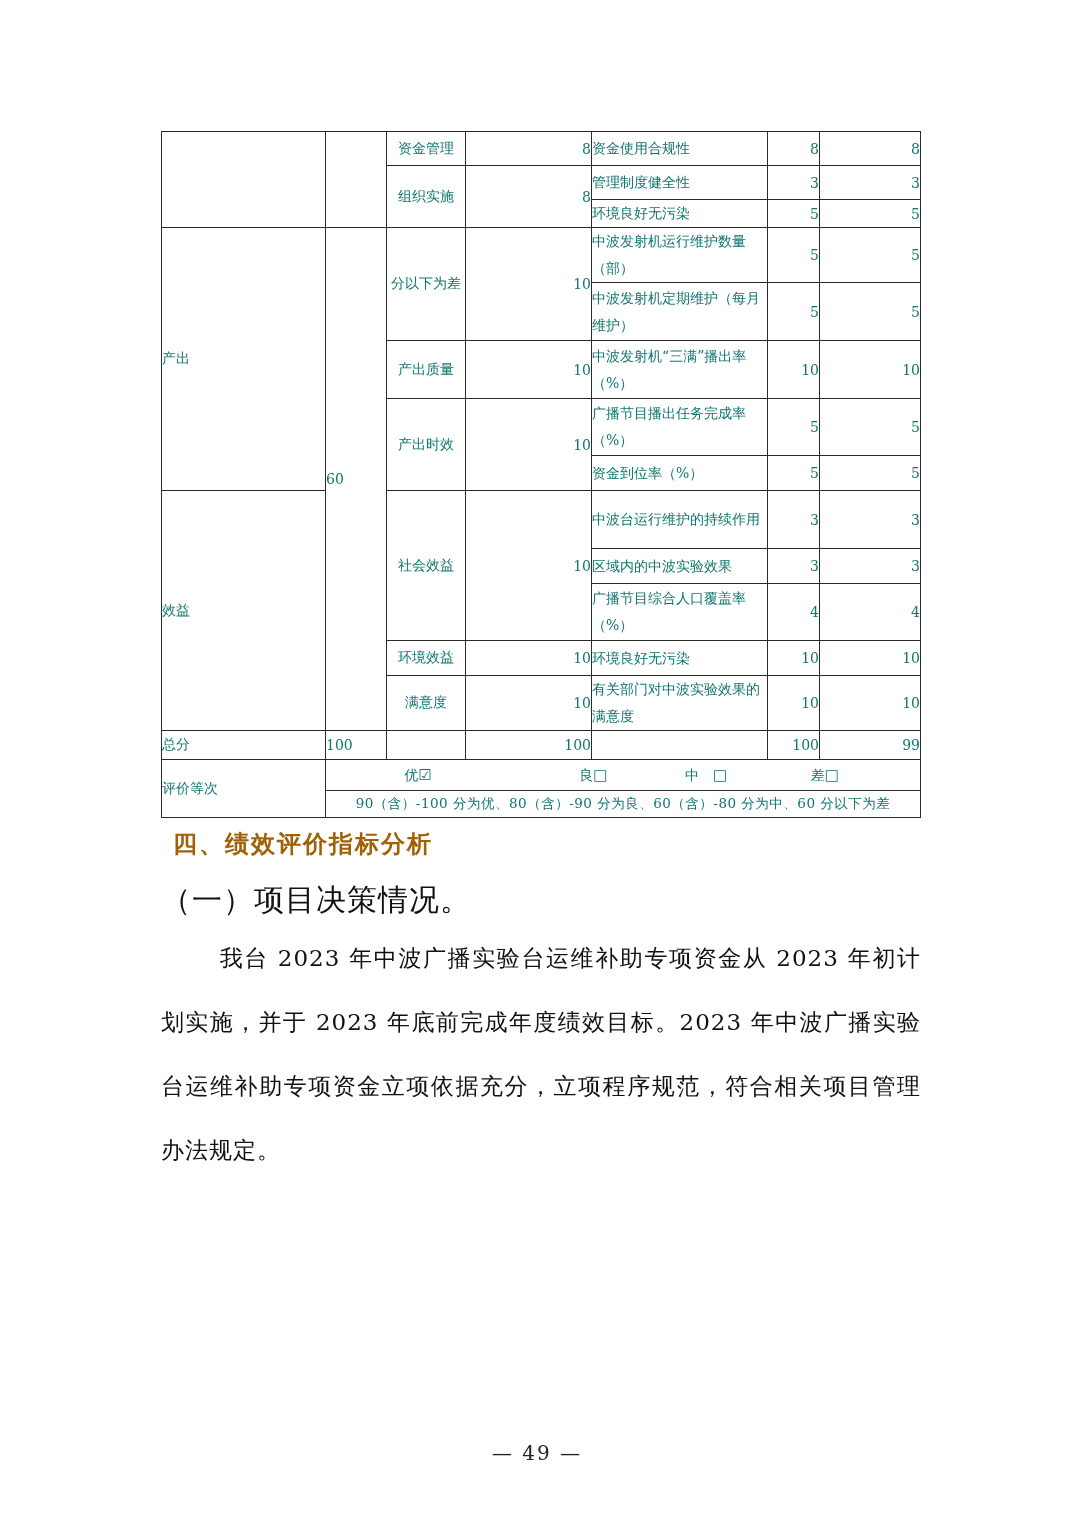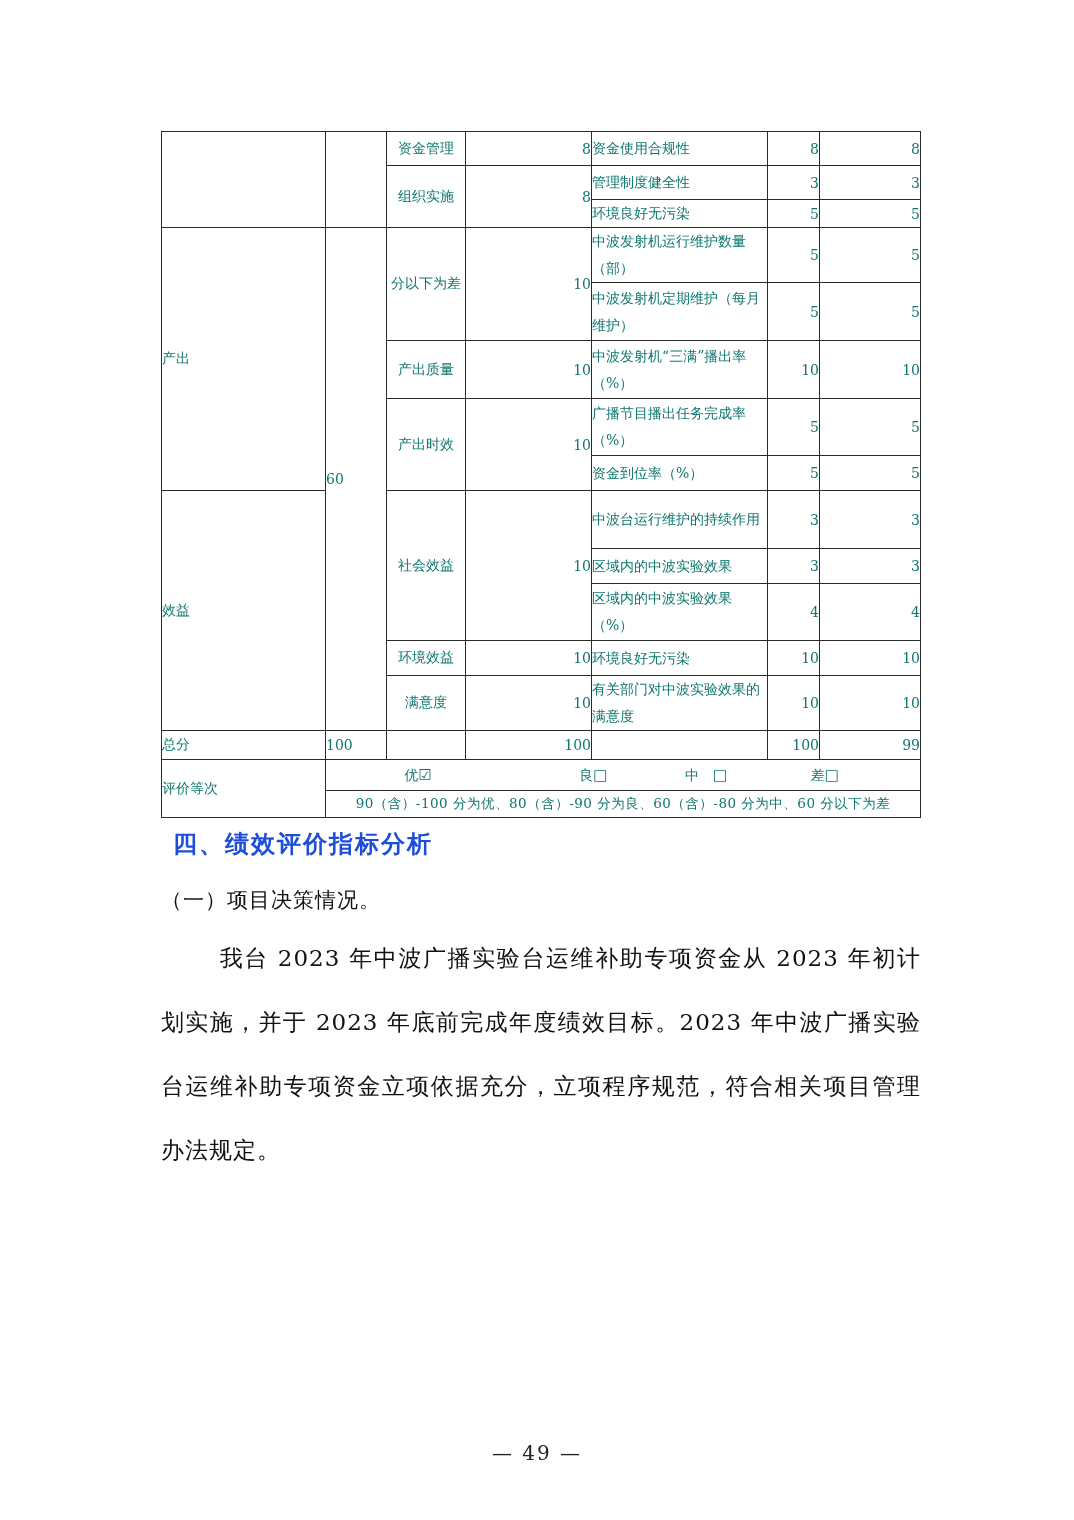--- a/index.html
+++ b/index.html
@@ -74,25 +74,25 @@
     text-indent: 2.55em;
   }
   h3.heading {
     margin: 0;
     padding-left: 12px;
     font-family: "Liberation Sans", "DejaVu Sans", sans-serif;
     font-weight: bold;
     font-size: 24px;
     letter-spacing: 2px;
     line-height: 36px;
-    color: #1d4ed8;
+    color: #a16207;
   }
   p.subheading {
     margin: 16px 0 0 0;
-    font-size: 21px;
+    font-size: 30px;
     letter-spacing: 1px;
     line-height: 44px;
   }
   p.para.second { margin-top: 4px; }
 
   .pagenum {
     position: absolute;
     left: 0;
     right: 0;
     top: 1441px;
@@ -182,21 +182,21 @@
         <td class="c5">中波台运行维护的持续作用</td>
         <td class="c6">3</td>
         <td class="c7">3</td>
       </tr>
       <tr style="height:35px">
         <td class="c5">区域内的中波实验效果</td>
         <td class="c6">3</td>
         <td class="c7">3</td>
       </tr>
       <tr style="height:57px">
-        <td class="c5">区域内的中波实验效果（%）</td>
+        <td class="c5">广播节目综合人口覆盖率（%）</td>
         <td class="c6">4</td>
         <td class="c7">4</td>
       </tr>
       <tr style="height:35px">
         <td class="c3">环境效益</td>
         <td class="c4">10</td>
         <td class="c5">环境良好无污染</td>
         <td class="c6">10</td>
         <td class="c7">10</td>
       </tr>

